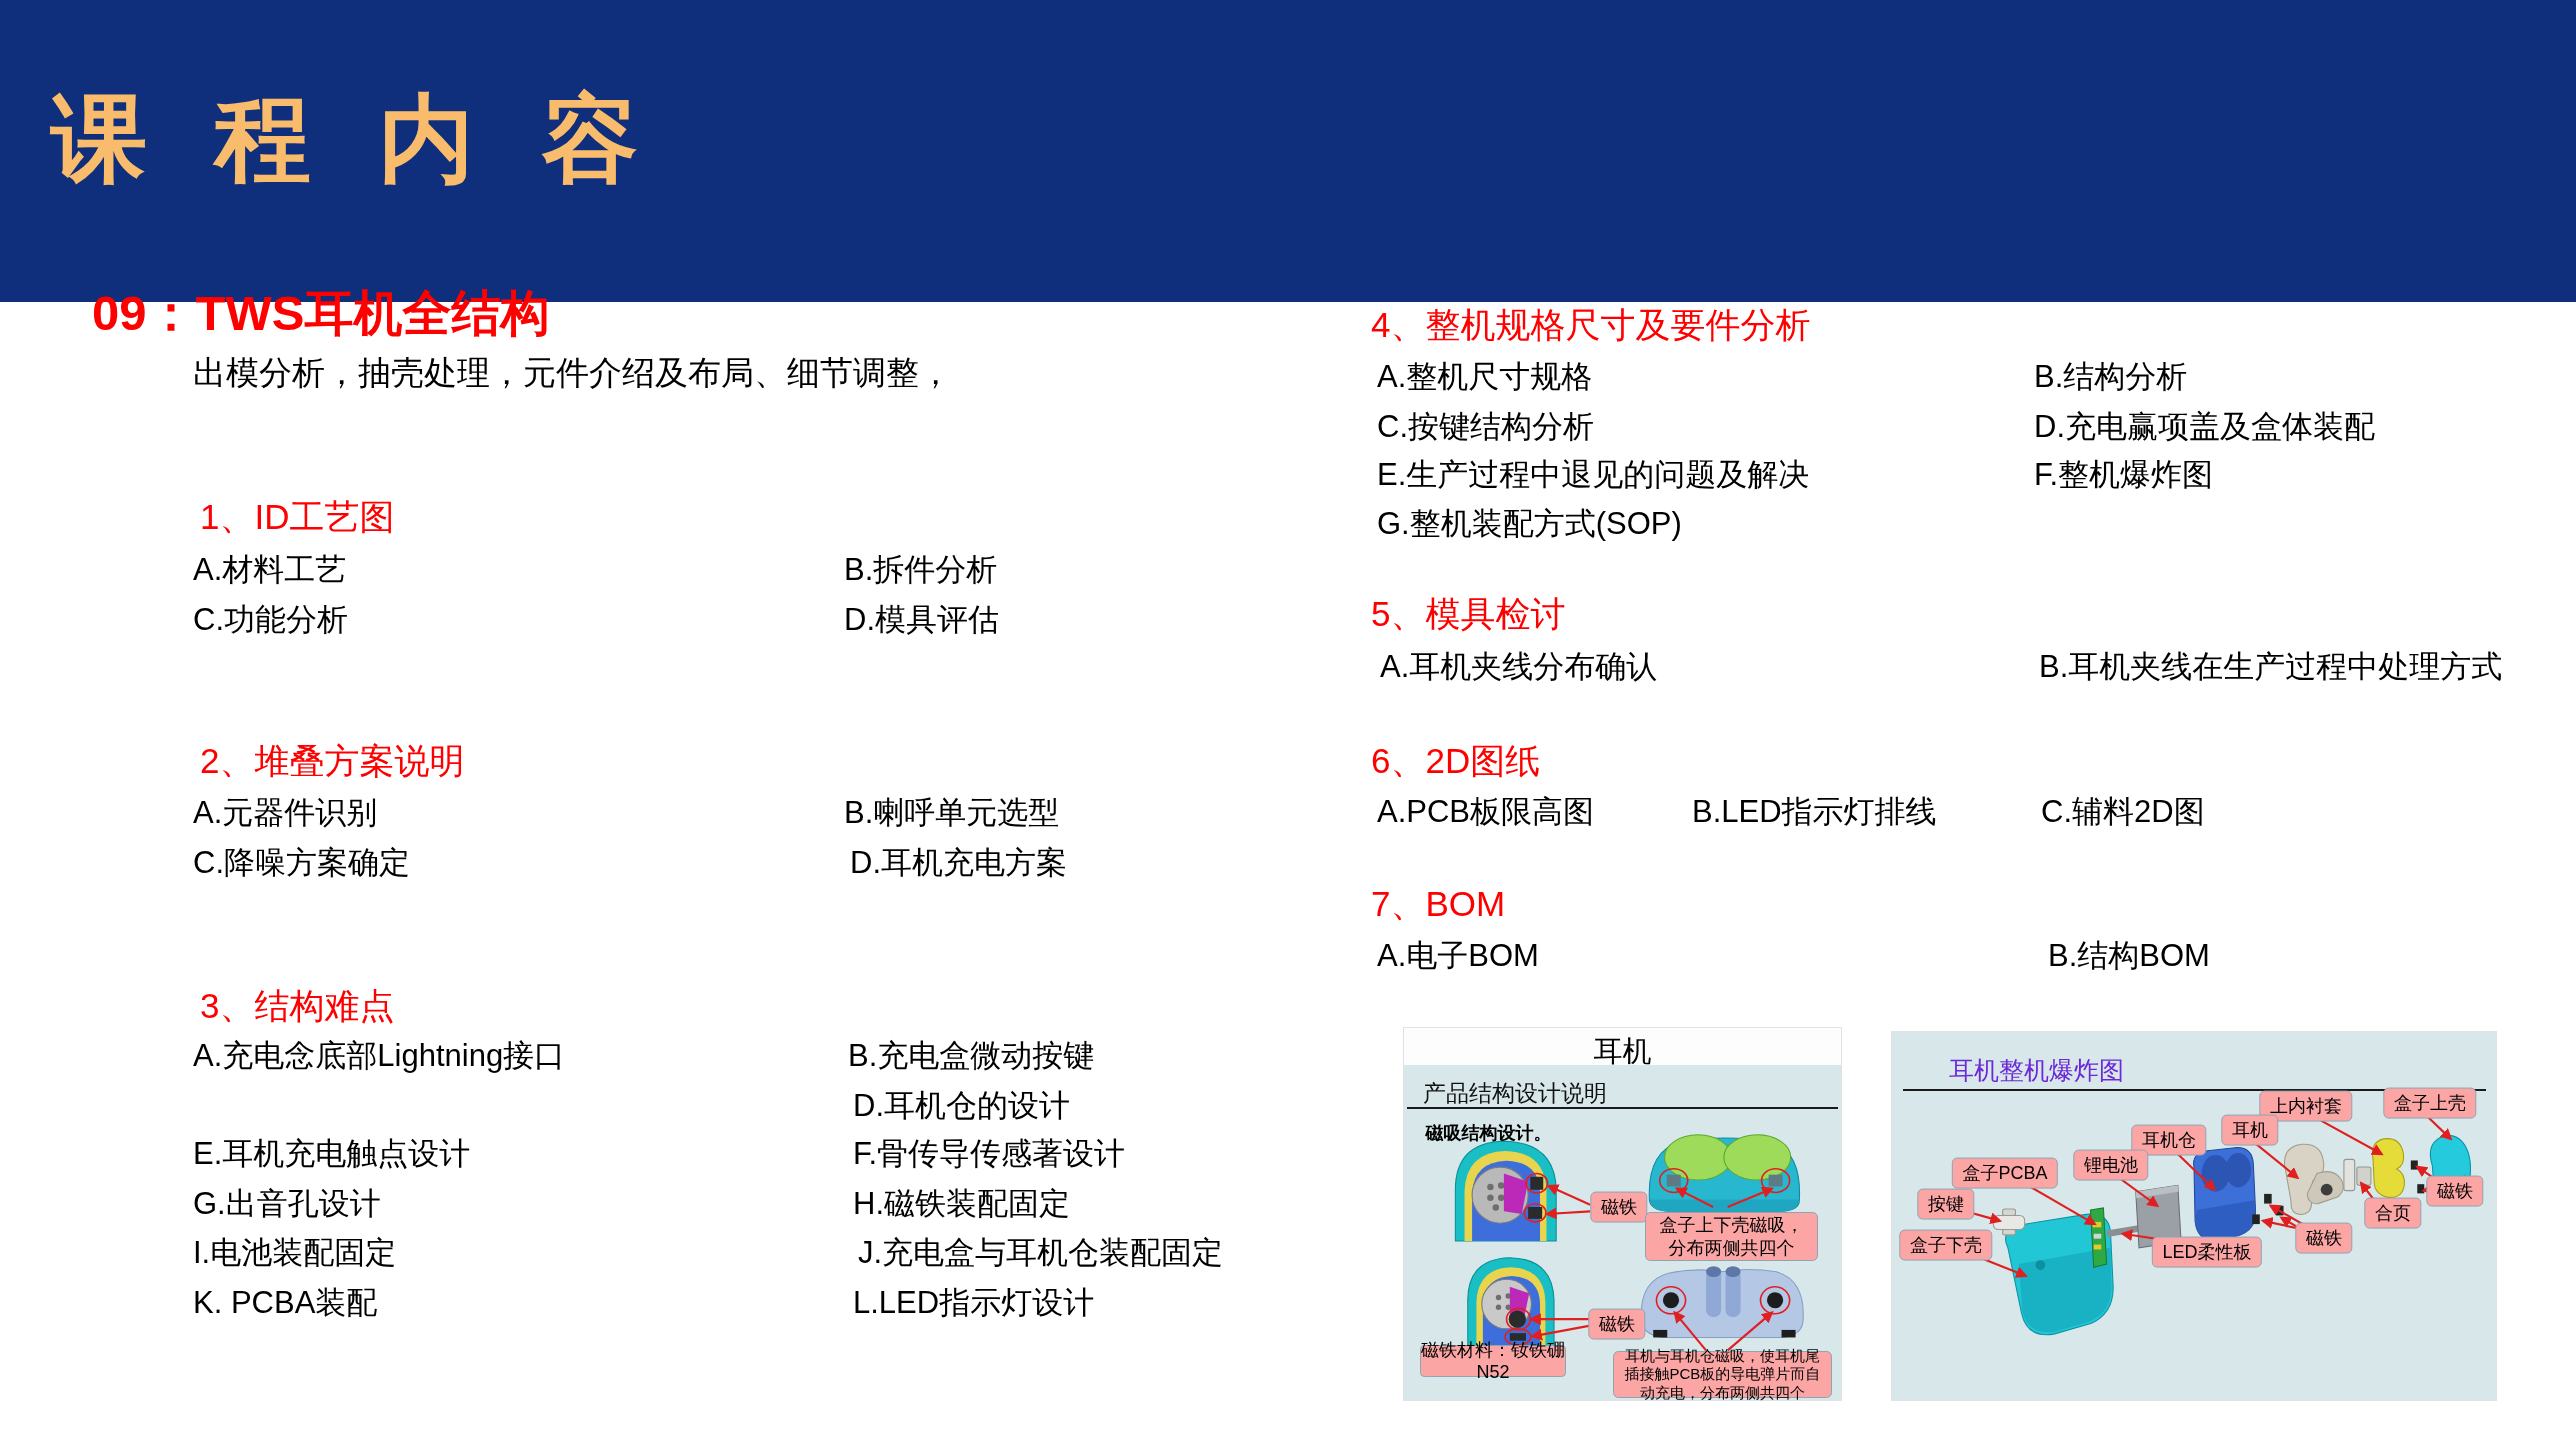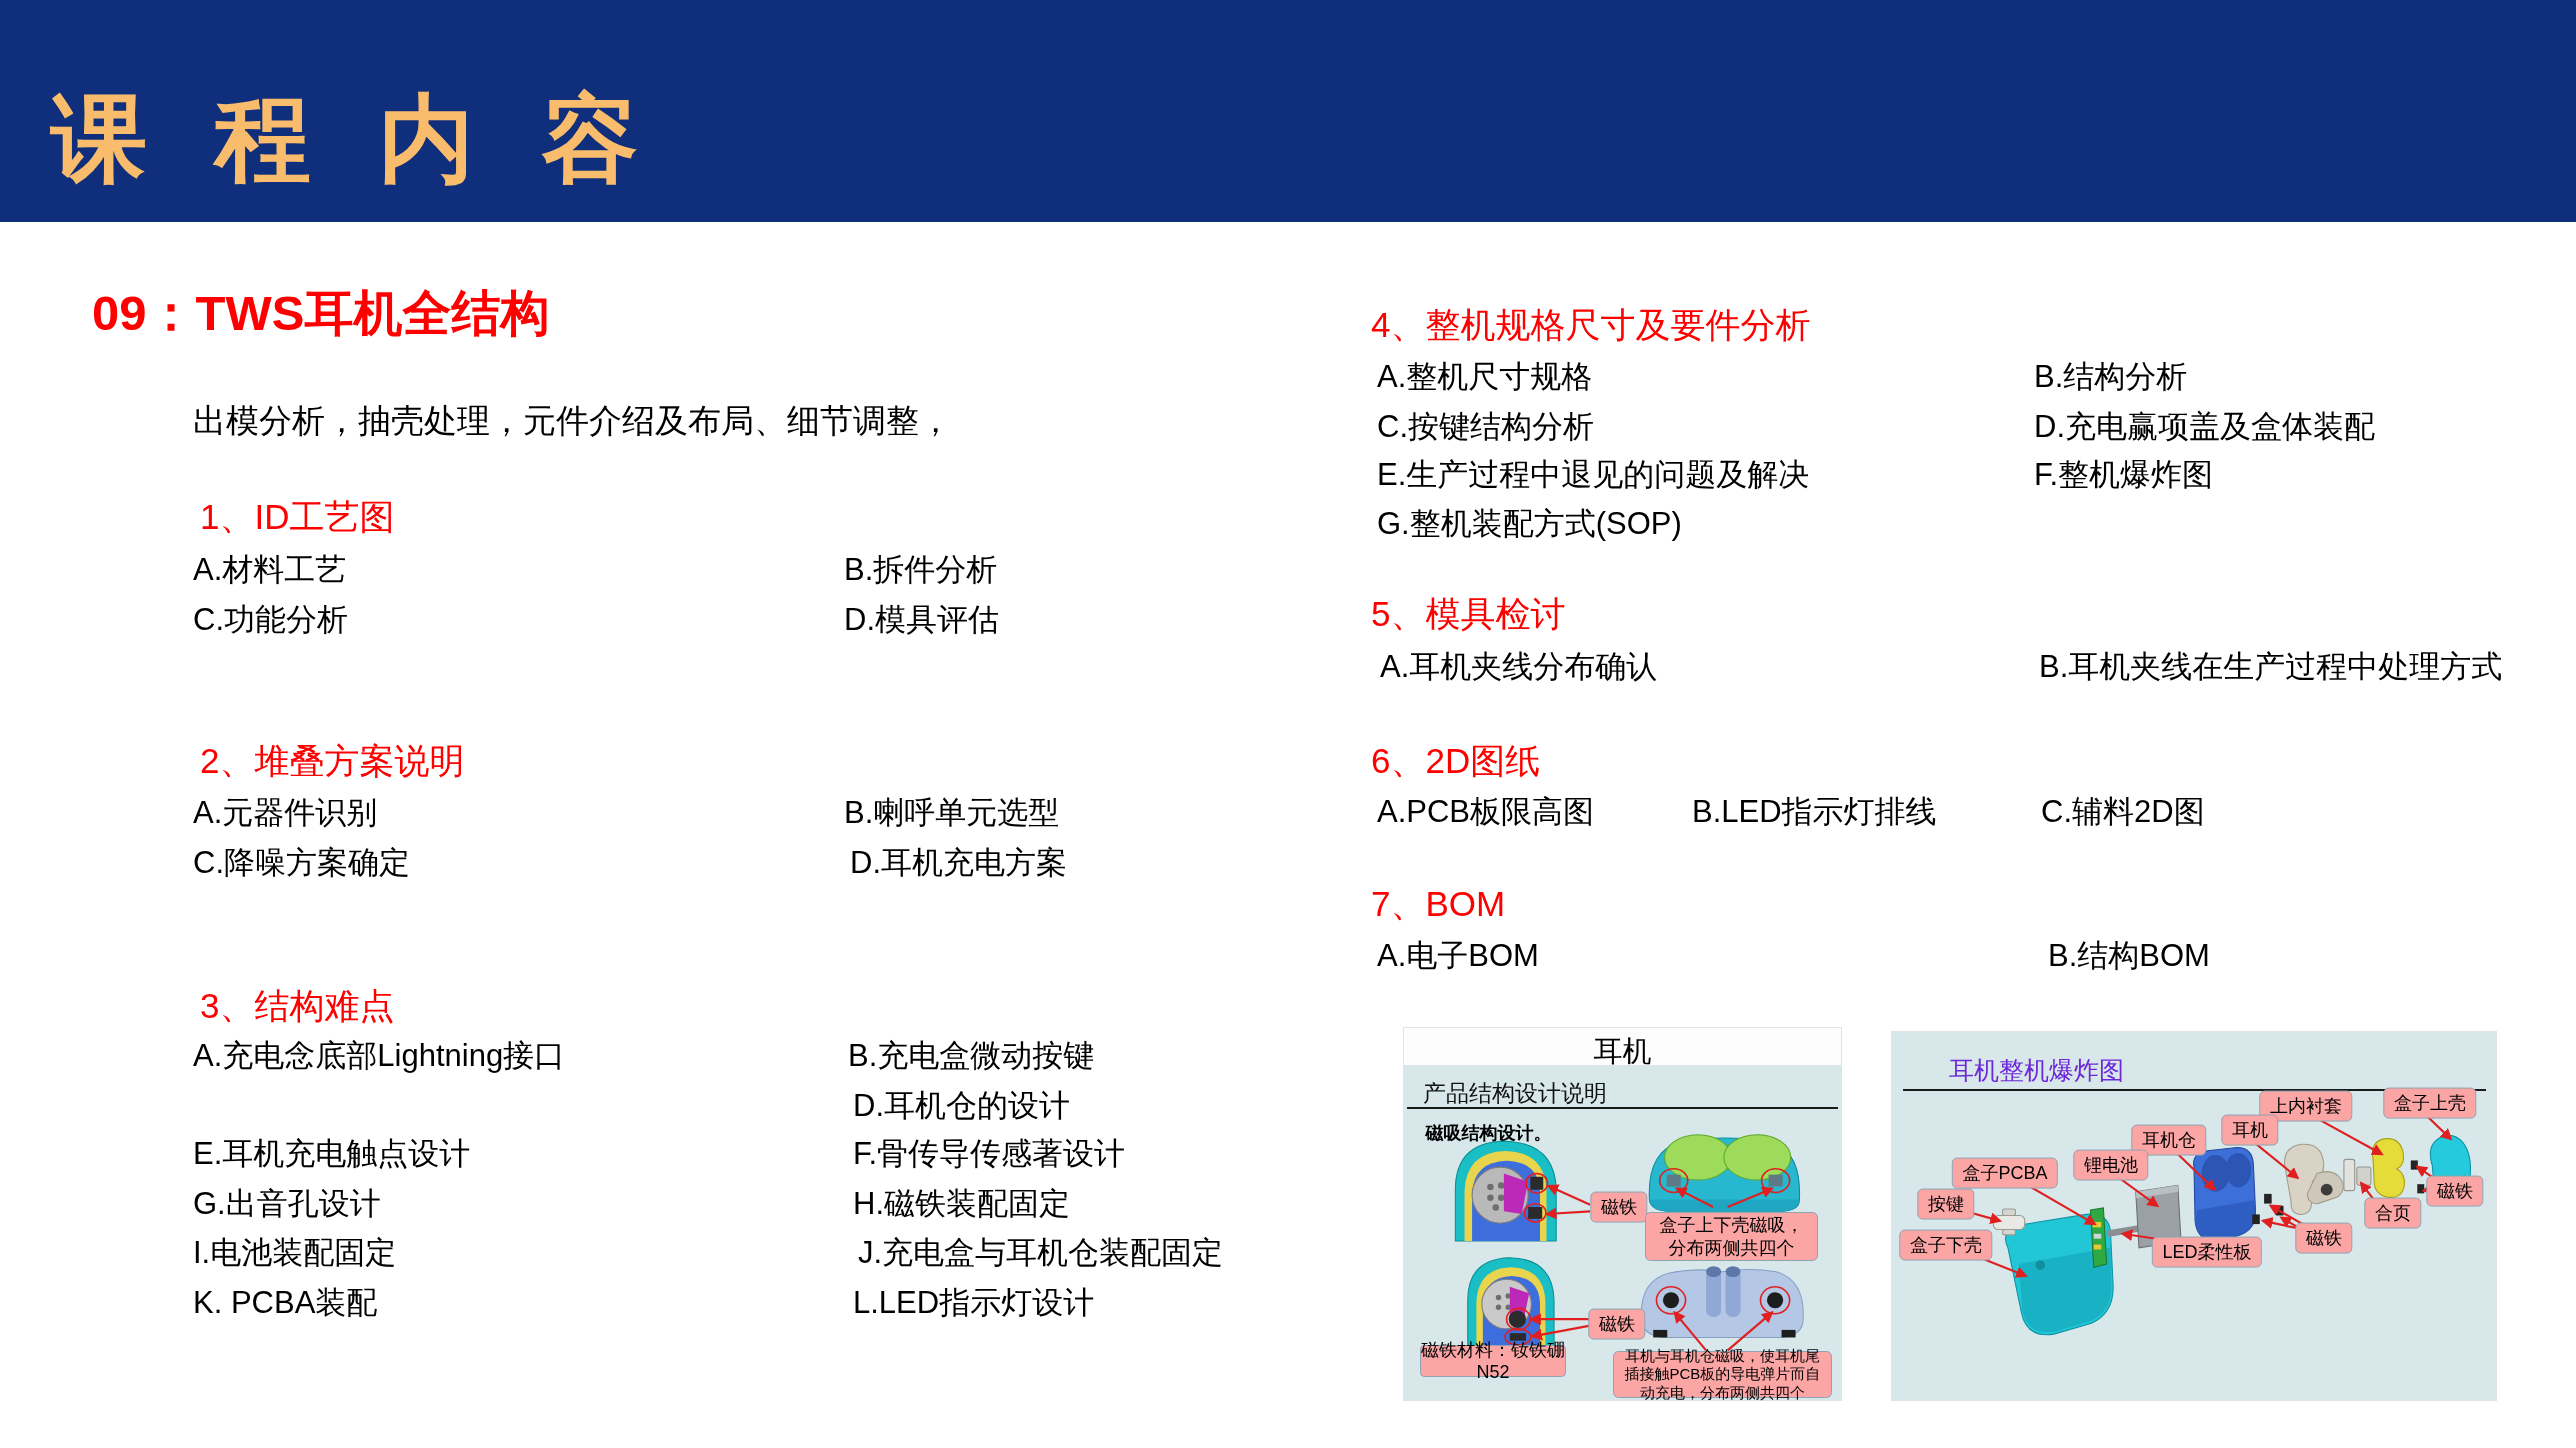--- a/index.html
+++ b/index.html
@@ -4,21 +4,21 @@
 <style>
   html,body{margin:0;padding:0;background:#ffffff;}
   #slide{
     position:relative; width:2576px; height:1449px; overflow:hidden;
     background:#ffffff;
     font-family:"Liberation Sans","DejaVu Sans",sans-serif;
     color:#000;
   }
   .abs{position:absolute;}
   
-  .header-band{left:0;top:0;width:2576px;height:222px;background:#0F2E7B;}
+  .header-band{left:0;top:0;width:2576px;height:302px;background:#0F2E7B;}
   .header-title{
     left:51px;top:76px;font-size:96px;font-weight:bold;color:#F9BC6C;
     letter-spacing:20.5px;white-space:nowrap;
   }
   
   .course-title{left:92px;top:281px;font-size:49px;font-weight:bold;color:#FF0000;white-space:nowrap;}
   .desc{font-size:33px;color:#000;white-space:nowrap;}
   
   .sec-title{font-size:35px;color:#FF0000;white-space:nowrap;}
   .item{font-size:31px;color:#000;white-space:nowrap;}
@@ -42,21 +42,21 @@
 
 <div id="slide">
 
   <div class="abs header-band">
     <div class="abs header-title">课 程 内 容</div>
   </div>
 
   <div class="abs course-title">
     <span>09：</span><span>TWS耳机全结构</span>
   </div>
-  <div class="abs desc" style="left:193px;top:351px;margin-top:48px;">出模分析，抽壳处理，元件介绍及布局、细节调整，</div>
+  <div class="abs desc" style="left:193px;top:351px;">出模分析，抽壳处理，元件介绍及布局、细节调整，</div>
 
   <div class="abs sec-title" style="left:200px;top:494px;">1、ID工艺图</div>
   <div class="abs item" style="left:193px;top:549px;">A.材料工艺</div>
   <div class="abs item" style="left:844px;top:549px;">B.拆件分析</div>
   <div class="abs item" style="left:193px;top:599px;">C.功能分析</div>
   <div class="abs item" style="left:844px;top:599px;">D.模具评估</div>
 
   <div class="abs sec-title" style="left:200px;top:738px;">2、堆叠方案说明</div>
   <div class="abs item" style="left:193px;top:792px;">A.元器件识别</div>
   <div class="abs item" style="left:844px;top:792px;">B.喇呼单元选型</div>

